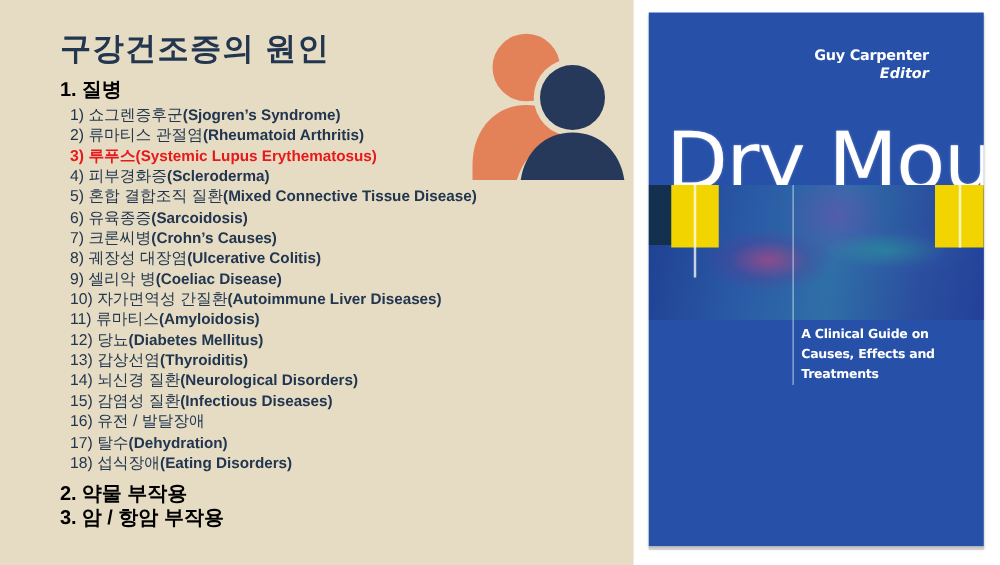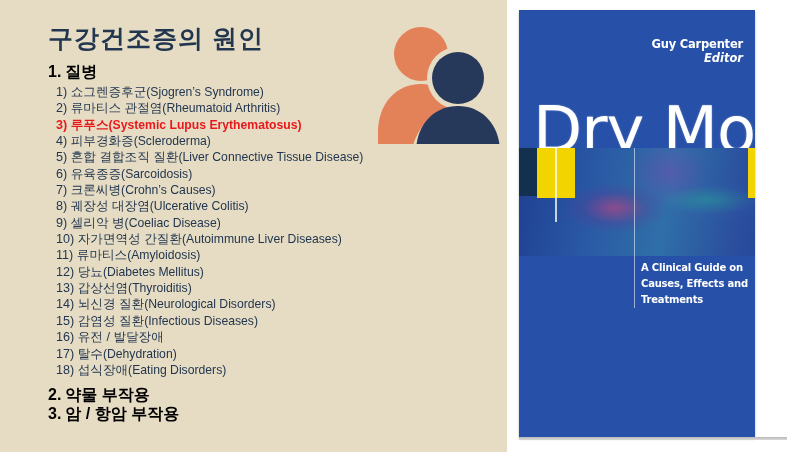--- a/index.html
+++ b/index.html
@@ -78,21 +78,21 @@
     font-size: 12.6px;
     line-height: 16.35px;
     color: #22364F;
     white-space: nowrap;
     font-weight: 400;
   }
   #disease-list li .ko {
     font-weight: 400;
   }
   #disease-list li .en {
-    font-weight: 400;
+    font-weight: 700;
     font-size: 12.2px;
   }
   #disease-list li.highlight {
     color: #E8191B;
     font-weight: 700;
   }
   #disease-list li.highlight .ko,
   #disease-list li.highlight .en {
     font-weight: 700;
     color: #E8191B;
@@ -104,21 +104,21 @@
     left: 507px;
     top: 0;
     width: 293px;
     height: 452px;
     background: #ffffff;
   }
   #book-cover {
     position: absolute;
     left: 12px;
     top: 10px;
-    width: 236px;
+    width: 268px;
     height: 427px;
     background: #2750A8;
     overflow: hidden;
     box-shadow: 0 2px 2px rgba(120,120,120,0.55);
   }
   #book-shadow-line {
     position: absolute;
     left: 12px;
     top: 437px;
     width: 268px;
@@ -263,21 +263,21 @@
 
   <div class="section-head" id="sec-1">
     <span class="sec-num">1.</span><span>질병</span>
   </div>
 
   <ul id="disease-list">
       <li><span>1)</span> <span class="ko">쇼그렌증후군</span><span class="en">(Sjogren’s Syndrome)</span></li>
       <li><span>2)</span> <span class="ko">류마티스 관절염</span><span class="en">(Rheumatoid Arthritis)</span></li>
       <li class="highlight"><span>3)</span> <span class="ko">루푸스</span><span class="en">(Systemic Lupus Erythematosus)</span></li>
       <li><span>4)</span> <span class="ko">피부경화증</span><span class="en">(Scleroderma)</span></li>
-      <li><span>5)</span> <span class="ko">혼합 결합조직 질환</span><span class="en">(Liver Connective Tissue Disease)</span></li>
+      <li><span>5)</span> <span class="ko">혼합 결합조직 질환</span><span class="en">(Mixed Connective Tissue Disease)</span></li>
       <li><span>6)</span> <span class="ko">유육종증</span><span class="en">(Sarcoidosis)</span></li>
       <li><span>7)</span> <span class="ko">크론씨병</span><span class="en">(Crohn’s Causes)</span></li>
       <li><span>8)</span> <span class="ko">궤장성 대장염</span><span class="en">(Ulcerative Colitis)</span></li>
       <li><span>9)</span> <span class="ko">셀리악 병</span><span class="en">(Coeliac Disease)</span></li>
       <li><span>10)</span> <span class="ko">자가면역성 간질환</span><span class="en">(Autoimmune Liver Diseases)</span></li>
       <li><span>11)</span> <span class="ko">류마티스</span><span class="en">(Amyloidosis)</span></li>
       <li><span>12)</span> <span class="ko">당뇨</span><span class="en">(Diabetes Mellitus)</span></li>
       <li><span>13)</span> <span class="ko">갑상선염</span><span class="en">(Thyroiditis)</span></li>
       <li><span>14)</span> <span class="ko">뇌신경 질환</span><span class="en">(Neurological Disorders)</span></li>
       <li><span>15)</span> <span class="ko">감염성 질환</span><span class="en">(Infectious Diseases)</span></li>

